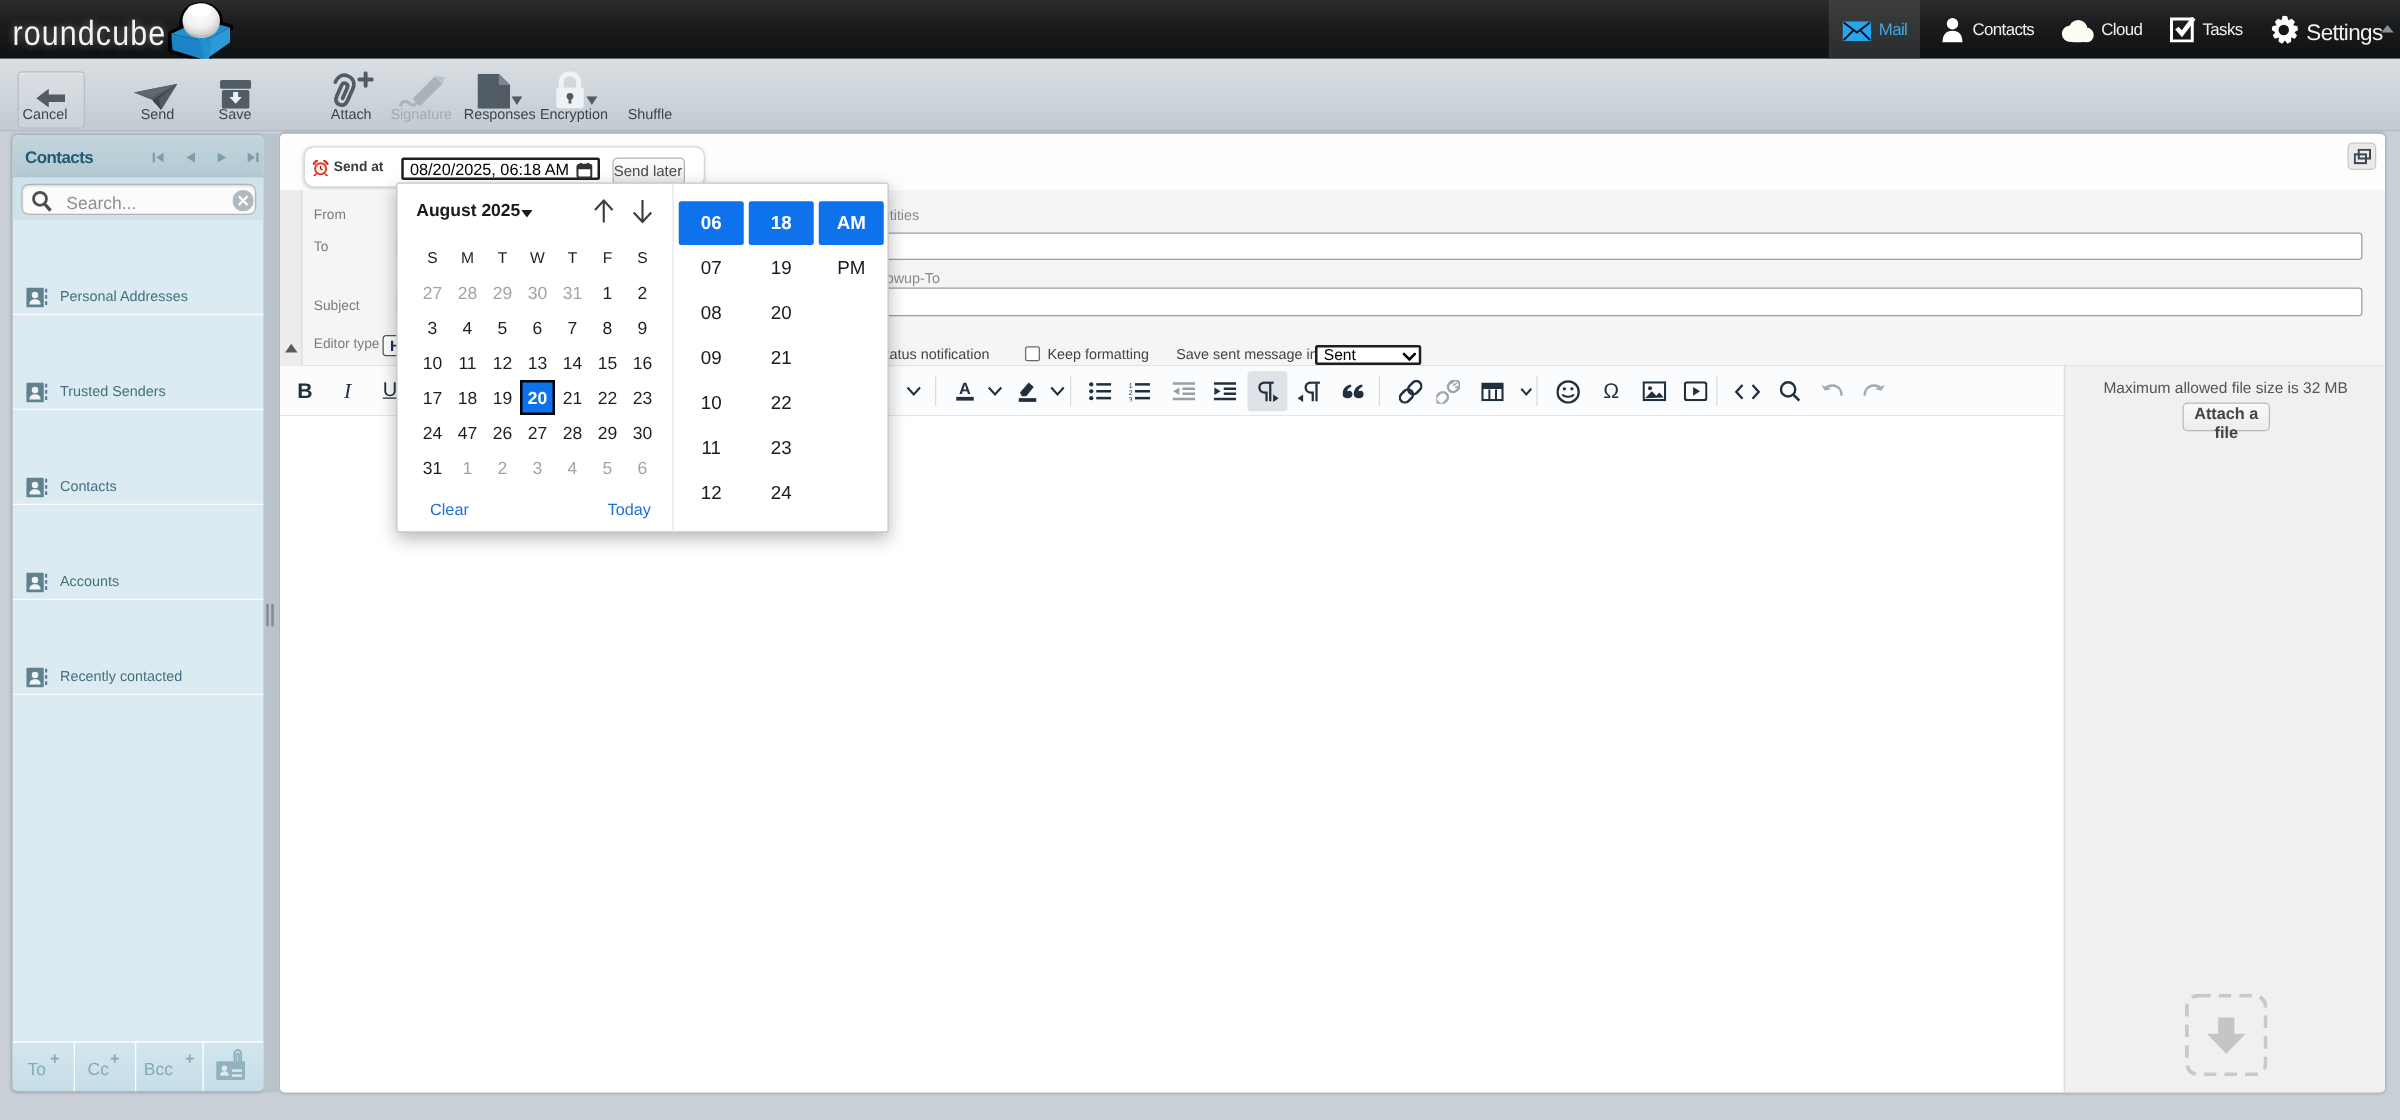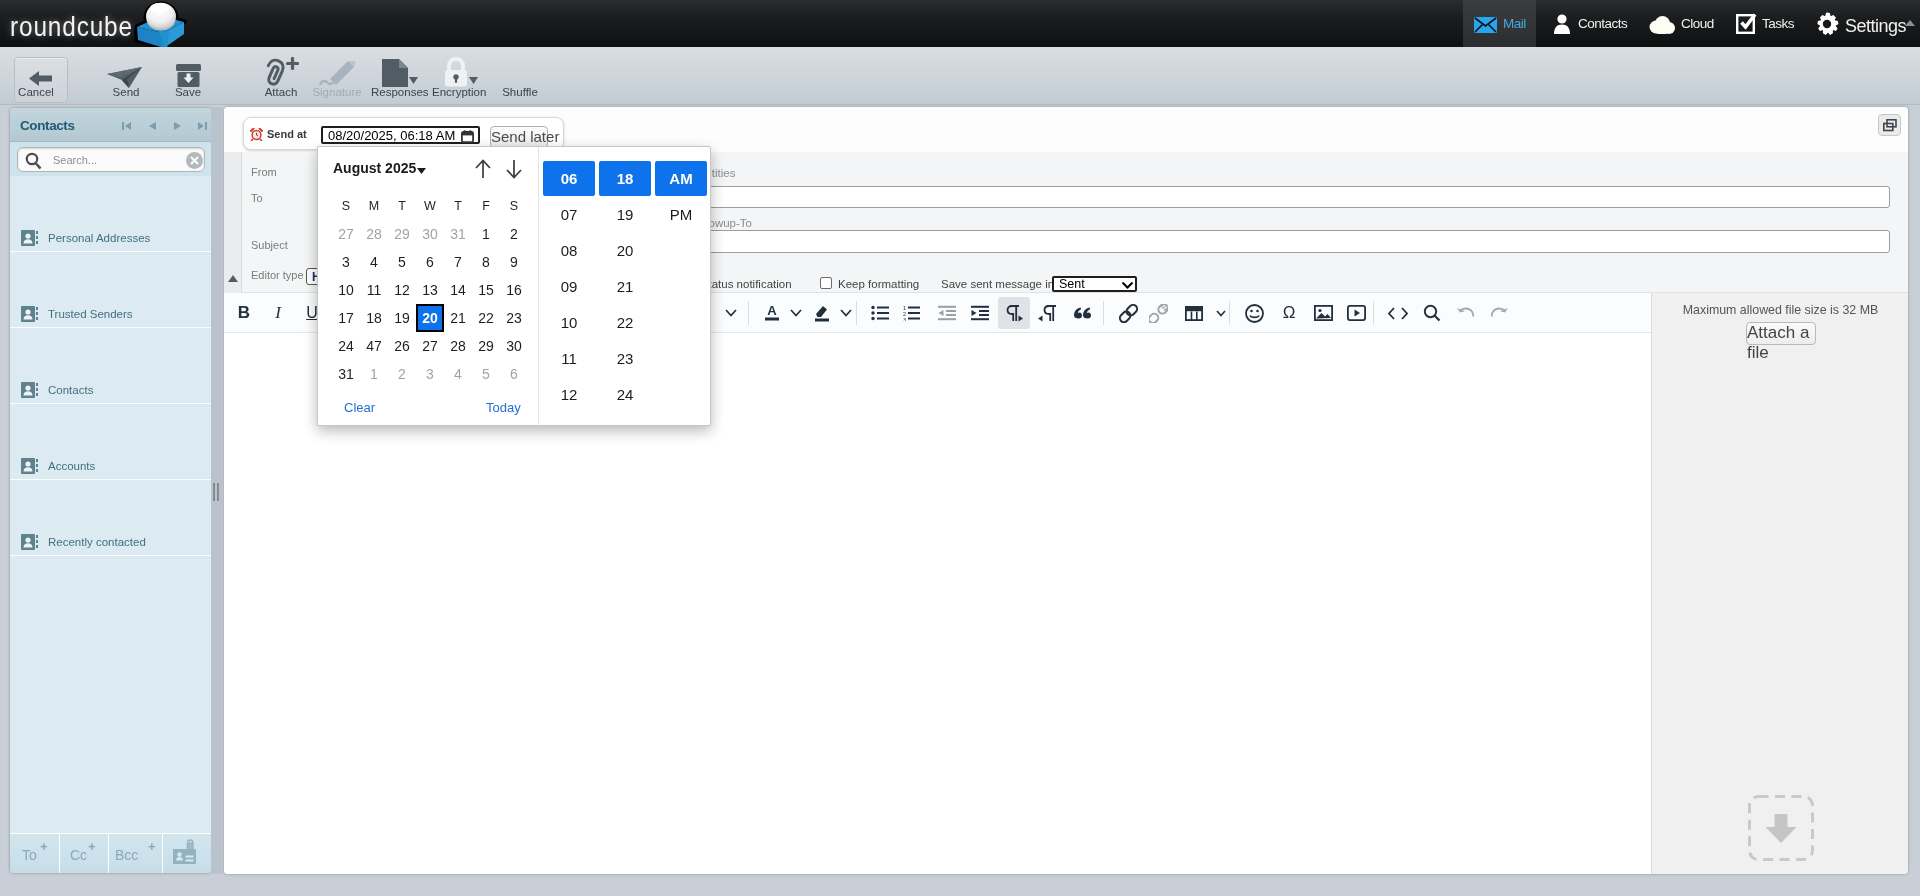--- a/index.html
+++ b/index.html
@@ -26,21 +26,21 @@
 
 
 #sidebar { position:absolute; left:10px; top:108px; width:201px; height:765px; background:#dcebf2;
   border-radius:4px; box-shadow:0 0 3px rgba(0,0,0,0.35); overflow:hidden; }
 #sbheader { position:absolute; left:0; top:0; width:201px; height:34px;
   background:linear-gradient(180deg,#c3d5dd 0%,#b3c9d2 100%); border-bottom:1px solid #a2bac5; }
 #sbheader .ttl { position:absolute; left:10px; top:10px; font-size:13.5px; font-weight:bold; color:#235a74; letter-spacing:-0.4px; }
 #sbsearch { position:absolute; left:0; top:34px; width:201px; height:34px; background:#cfe3ec; }
 #searchbox { position:absolute; left:7px; top:5px; width:188px; height:25px; background:#fbfbfb;
   border:1px solid #b4b4b4; border-radius:6px; box-shadow:inset 0 1px 2px rgba(0,0,0,0.15); }
-#searchbox .ph { position:absolute; left:35px; top:6px; color:#8e8e8e; font-size:11px;text-align:right; }
+#searchbox .ph { position:absolute; left:35px; top:6px; color:#8e8e8e; font-size:14px;text-align:right; }
 #sblist { position:absolute; left:0; top:68px; width:201px; }
 .sbrow { position:relative; height:28px; border-bottom:1px solid rgba(255,255,255,0.85);margin-top:48px; }
 .sbrow .txt { position:absolute; left:38px; top:8px; font-size:11.5px; color:#42707f; }
 .sbrow svg { position:absolute; left:11px; top:6px; }
 #sbfooter { position:absolute; left:0; bottom:0; width:201px; height:40px;
   background:linear-gradient(180deg,#d3e6ee,#c6dde8); border-top:1px solid #ffffff; }
 .sbfbtn { position:absolute; top:0; height:40px; border-right:1px solid #ffffff; color:#86a9b8; font-size:14px; }
 .sbfbtn .plus { position:absolute; top:5px; font-size:13px; font-weight:bold; }
 
 
@@ -54,21 +54,21 @@
 
 
 #sendstrip { position:absolute; left:0; top:0; width:1684px; height:45px; background:#fdfdfd; }
 #sendatbox { position:absolute; left:19px; top:10px; width:321px; height:33px; background:#ffffff;
   border:1px solid #d7d7d7; border-radius:8px; box-shadow:0 1px 3px rgba(0,0,0,0.18);padding-left:37px; }
 #sendatbox .lab { position:absolute; left:23px; top:10px; font-size:11px; font-weight:bold; color:#3a3a3a; }
 #dateinput { position:absolute; left:77px; top:8px; width:159px; height:18px; border:2px solid #1e1e1e;
   border-radius:2px; background:#fff; font-size:13px; color:#000; }
 #dateinput .v { position:absolute; left:5px; top:0px; font-size:13px; white-space:nowrap; }
 #sendlater { position:absolute; left:246px; top:8px; width:58px; height:22px; border:1px solid #b1b1b1;
-  border-radius:4px; background:linear-gradient(180deg,#fcfcfc,#ebebeb); font-size:15px; color:#4a4a4a; line-height:20px; white-space:nowrap; }
+  border-radius:4px; background:linear-gradient(180deg,#fcfcfc,#ebebeb); font-size:12px; color:#4a4a4a; line-height:20px; white-space:nowrap; }
 #expandico { position:absolute; left:1654px; top:7px; width:23px; height:22px; background:#eaeaea;
   border:1px solid #c8c8c8; border-radius:4px; }
 
 
 #headers { position:absolute; left:0; top:45px; width:1684px; height:141px; background:#f4f5f6; border-bottom:1px solid #e2e2e2; }
 #gutter { position:absolute; left:0; top:0; width:18px; height:141px; background:#ebecee; border-right:1px solid #dcdcdc; }
 #gutter .tri { position:absolute; left:4px; top:123px; width:0; height:0; border-left:5px solid transparent;
   border-right:5px solid transparent; border-bottom:7px solid #5a5a5a; }
 .hlabel { position:absolute; left:27px; font-size:11px; color:#7b7b7b;text-align:center; }
 .hinput { position:absolute; left:93px; width:1573px; background:#fff; border:1px solid #9d9d9d; border-radius:3px; }
@@ -83,21 +83,21 @@
 #mcetoolbar { position:absolute; left:0; top:186px; width:1427px; height:40px; background:#fbfcfd; border-bottom:1px solid #e4e7e9; }
 .mico { position:absolute; top:5px; width:30px; height:30px; display:flex; align-items:center; justify-content:center; }
 .mico.active { background:#dfe3e7; border-radius:3px; width:32px; height:32px; top:4px; }
 .msep { position:absolute; top:8px; width:1px; height:24px; background:#dadde0; }
 
 
 #editor { position:absolute; left:0; top:226px; width:1427px; height:541px; background:#ffffff; }
 #attach { position:absolute; left:1427px; top:186px; width:257px; height:581px; background:#f0f0f1; border-left:1px solid #dcdcde; }
 #attach .note { position:absolute; left:0; top:10px; width:257px; text-align:center; font-size:12.4px; color:#555; }
 #attachbtn { position:absolute; left:94px; top:29px; width:70px; height:23px; border:1px solid #b9b9b9; border-radius:4px;
-  background:linear-gradient(180deg,#fafafa,#ededed); font-size:17px; color:#444; text-align:left; }
+  background:linear-gradient(180deg,#fafafa,#ededed); font-size:13px; color:#444; text-align:center;font-weight:bold; }
 #dropbox { position:absolute; left:96px; top:502px; width:66px; height:66px; }
 
 
 #popup { position:absolute; left:317px; top:146px; width:394px; height:280px; background:#fff;
   border:1px solid #c6c6c6; box-shadow:0 5px 14px rgba(0,0,0,0.28); border-radius:2px; }
 #popup .divider { position:absolute; left:220px; top:0; width:1px; height:278px; background:#e3e3e3; }
 #caltitle { position:absolute; left:15px; top:13px; font-size:14px; font-weight:bold; color:#1b1b1b; }
 .calcell { position:absolute; width:28px; height:28px; text-align:center; font-size:14px; color:#1f1f1f; line-height:28px; }
 .calcell.hdr { font-size:12.5px; }
 .calcell.mut { color:#a3a3a3; }

